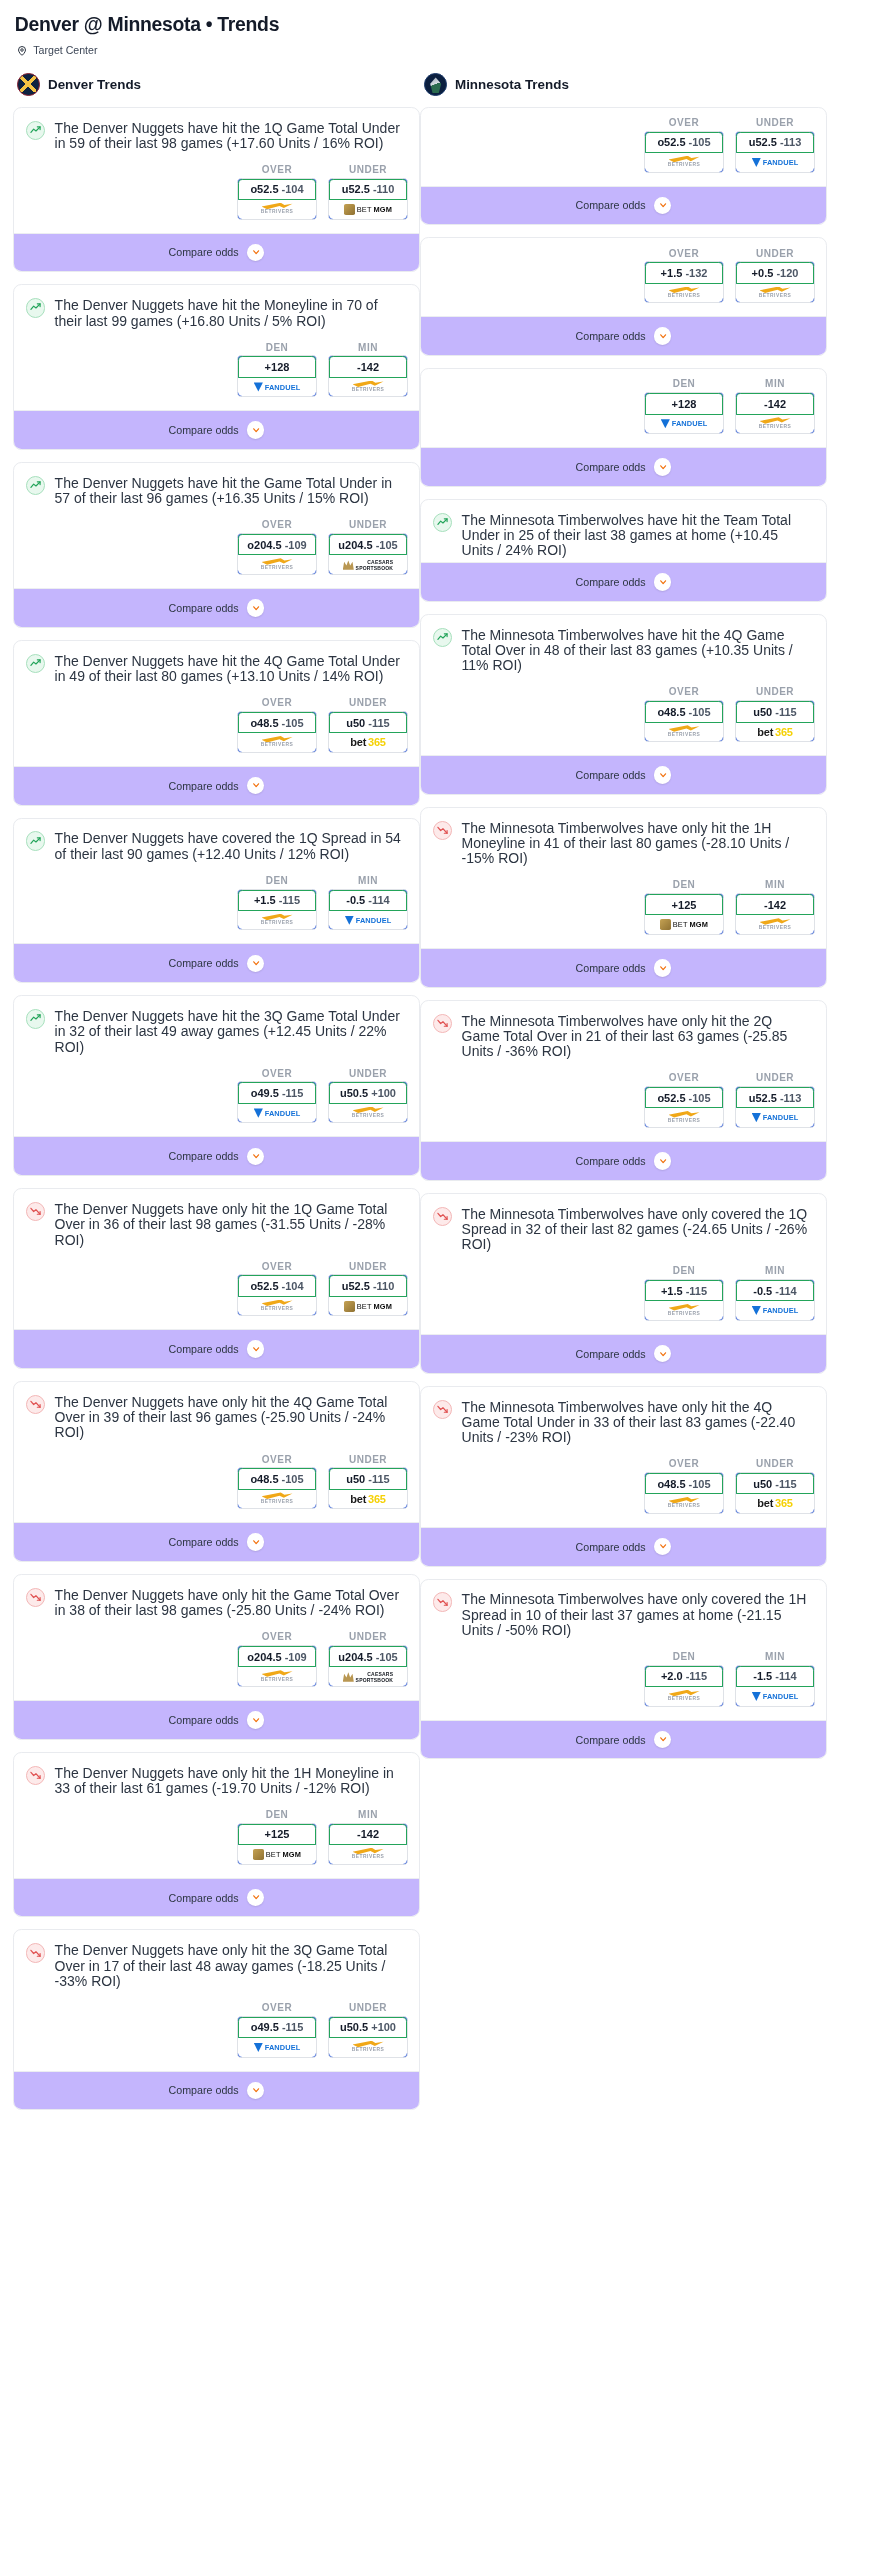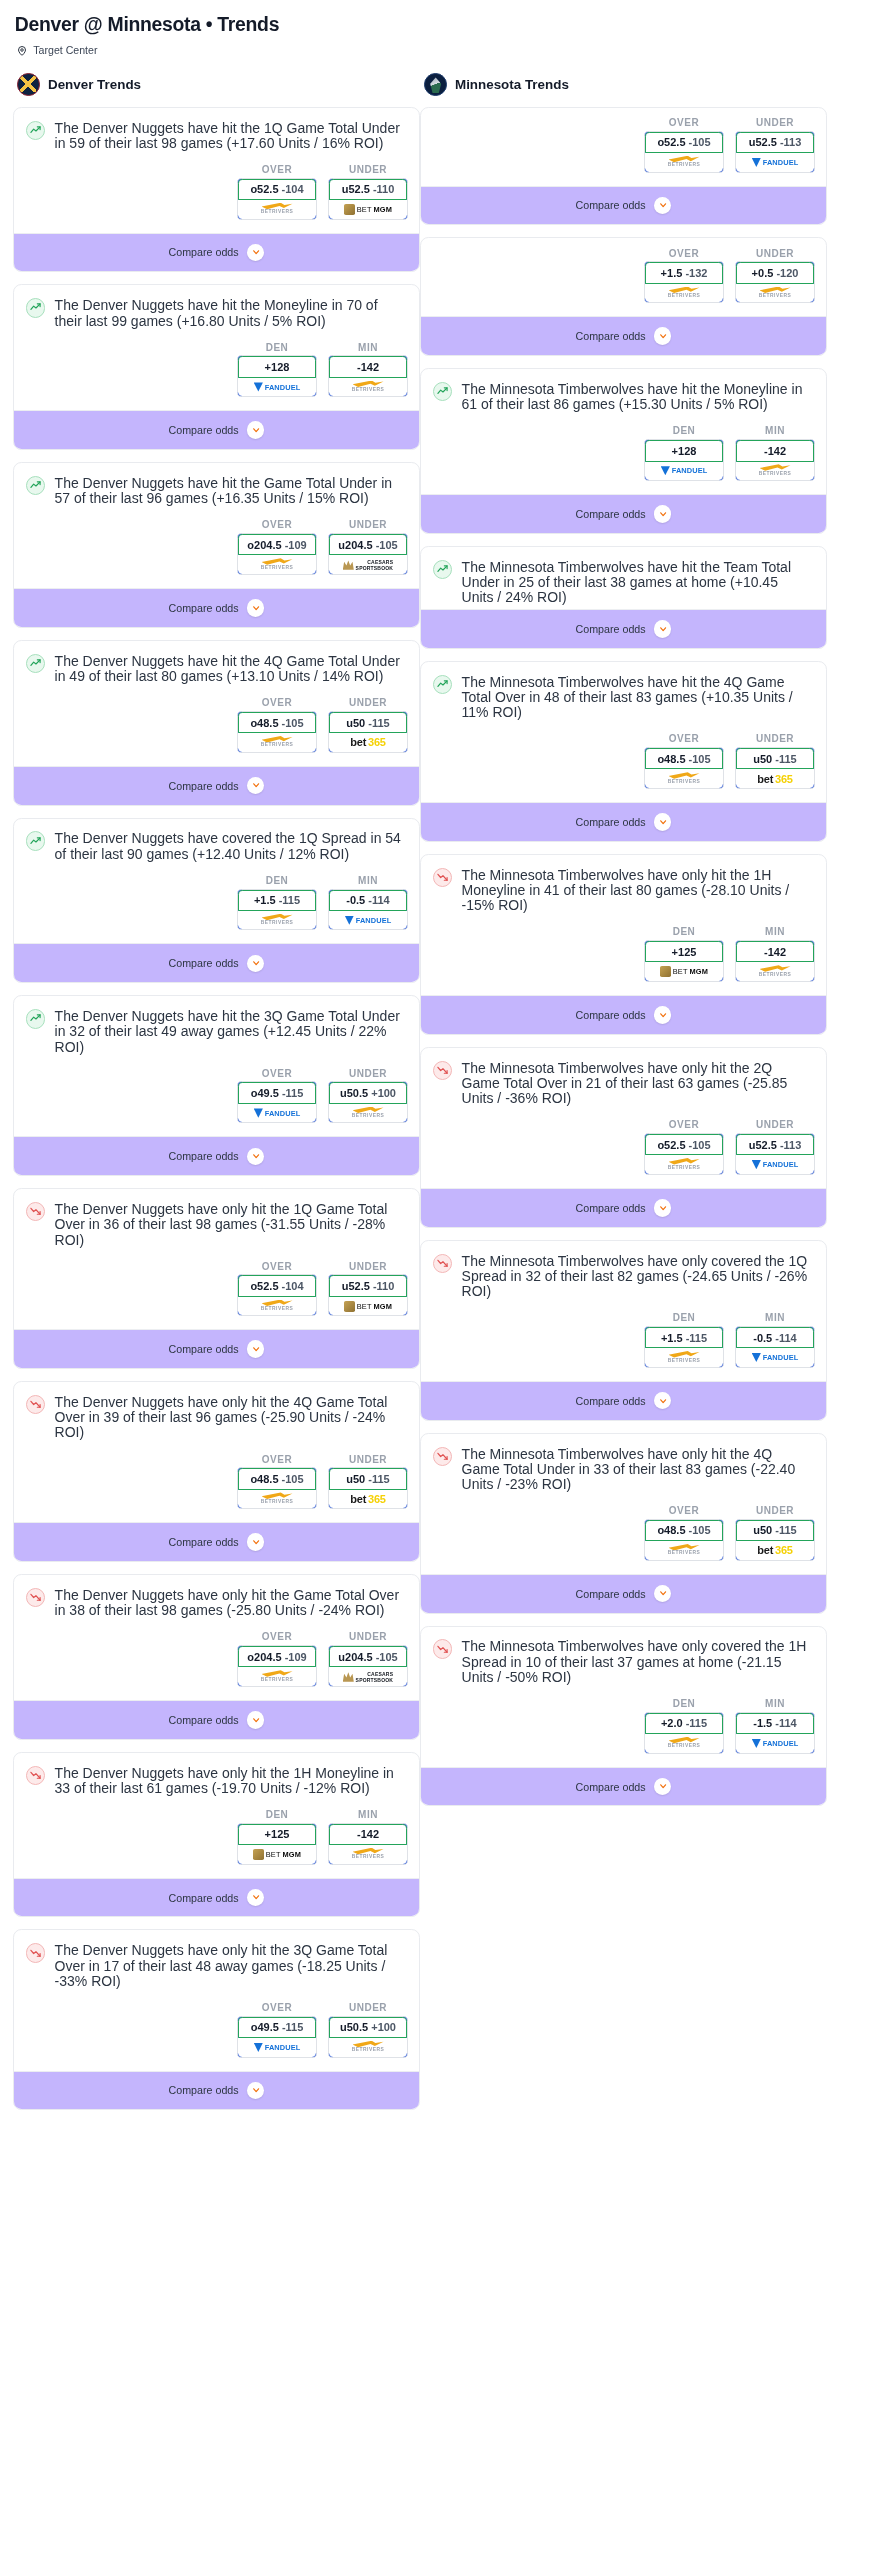--- a/index.html
+++ b/index.html
@@ -811,96 +811,85 @@
           <div class="compare">
             <span class="compare-label">Compare odds</span>
             <span class="chev">
               <svg viewBox="0 0 24 24" fill="none" stroke="#F2700A" stroke-width="3.4" stroke-linecap="round" stroke-linejoin="round">
                 <polyline points="5,8 12,16 19,8"></polyline>
               </svg>
             </span>
           </div>
         </div>
         <div class="card">
+          <div class="odds-row">
+            <div class="odds-cell">
+              <div class="odds-label">DEN</div>
+              <div class="odds-box">
+                <div class="odds-price">+128</div>
+                <div class="odds-book">
+                  <span class="bk bk-fanduel">
+                    <span class="fd"></span>
+                    <span>FANDUEL</span>
+                  </span>
+                </div>
+              </div>
+            </div>
+            <div class="odds-cell">
+              <div class="odds-label">MIN</div>
+              <div class="odds-box">
+                <div class="odds-price">-142</div>
+                <div class="odds-book">
+                  <span class="bk bk-betrivers">
+                    <span class="swoosh"></span>
+                    <span class="nm">BETRIVERS</span>
+                  </span>
+                </div>
+              </div>
+            </div>
+          </div>
+          <div class="compare">
+            <span class="compare-label">Compare odds</span>
+            <span class="chev">
+              <svg viewBox="0 0 24 24" fill="none" stroke="#F2700A" stroke-width="3.4" stroke-linecap="round" stroke-linejoin="round">
+                <polyline points="5,8 12,16 19,8"></polyline>
+              </svg>
+            </span>
+          </div>
+        </div>
+        <div class="card">
           <div class="card-body">
             <div class="trend-row">
               <span class="trend-icon up">
                 <svg viewBox="0 0 24 24" fill="none" stroke="#23a45a" stroke-width="2.6" stroke-linecap="round" stroke-linejoin="round">
                   <polyline points="2,16 8,9 13,13 22,4"></polyline>
                   <polyline points="16,4 22,4 22,10"></polyline>
                 </svg>
               </span>
-              <span class="trend-text">The Minnesota Timberwolves have hit the Moneyline in 61 of their last 86 games (+15.30 Units / 5% ROI)</span>
-            </div>
-          </div>
-          <div class="odds-row">
-            <div class="odds-cell">
-              <div class="odds-label">DEN</div>
-              <div class="odds-box">
-                <div class="odds-price">+128</div>
-                <div class="odds-book">
-                  <span class="bk bk-fanduel">
-                    <span class="fd"></span>
-                    <span>FANDUEL</span>
-                  </span>
-                </div>
-              </div>
-            </div>
-            <div class="odds-cell">
-              <div class="odds-label">MIN</div>
-              <div class="odds-box">
-                <div class="odds-price">-142</div>
-                <div class="odds-book">
-                  <span class="bk bk-betrivers">
-                    <span class="swoosh"></span>
-                    <span class="nm">BETRIVERS</span>
-                  </span>
-                </div>
-              </div>
+              <span class="trend-text">The Minnesota Timberwolves have hit the Team Total Under in 25 of their last 38 games at home (+10.45 Units / 24% ROI)</span>
             </div>
           </div>
           <div class="compare">
             <span class="compare-label">Compare odds</span>
             <span class="chev">
               <svg viewBox="0 0 24 24" fill="none" stroke="#F2700A" stroke-width="3.4" stroke-linecap="round" stroke-linejoin="round">
                 <polyline points="5,8 12,16 19,8"></polyline>
               </svg>
             </span>
           </div>
         </div>
         <div class="card">
           <div class="card-body">
             <div class="trend-row">
               <span class="trend-icon up">
                 <svg viewBox="0 0 24 24" fill="none" stroke="#23a45a" stroke-width="2.6" stroke-linecap="round" stroke-linejoin="round">
                   <polyline points="2,16 8,9 13,13 22,4"></polyline>
                   <polyline points="16,4 22,4 22,10"></polyline>
                 </svg>
               </span>
-              <span class="trend-text">The Minnesota Timberwolves have hit the Team Total Under in 25 of their last 38 games at home (+10.45 Units / 24% ROI)</span>
-            </div>
-          </div>
-          <div class="compare">
-            <span class="compare-label">Compare odds</span>
-            <span class="chev">
-              <svg viewBox="0 0 24 24" fill="none" stroke="#F2700A" stroke-width="3.4" stroke-linecap="round" stroke-linejoin="round">
-                <polyline points="5,8 12,16 19,8"></polyline>
-              </svg>
-            </span>
-          </div>
-        </div>
-        <div class="card">
-          <div class="card-body">
-            <div class="trend-row">
-              <span class="trend-icon up">
-                <svg viewBox="0 0 24 24" fill="none" stroke="#23a45a" stroke-width="2.6" stroke-linecap="round" stroke-linejoin="round">
-                  <polyline points="2,16 8,9 13,13 22,4"></polyline>
-                  <polyline points="16,4 22,4 22,10"></polyline>
-                </svg>
-              </span>
               <span class="trend-text">The Minnesota Timberwolves have hit the 4Q Game Total Over in 48 of their last 83 games (+10.35 Units / 11% ROI)</span>
             </div>
           </div>
           <div class="odds-row">
             <div class="odds-cell">
               <div class="odds-label">OVER</div>
               <div class="odds-box">
                 <div class="odds-price">o48.5 <span class="pm">-105</span></div>
                 <div class="odds-book">
                   <span class="bk bk-betrivers">

